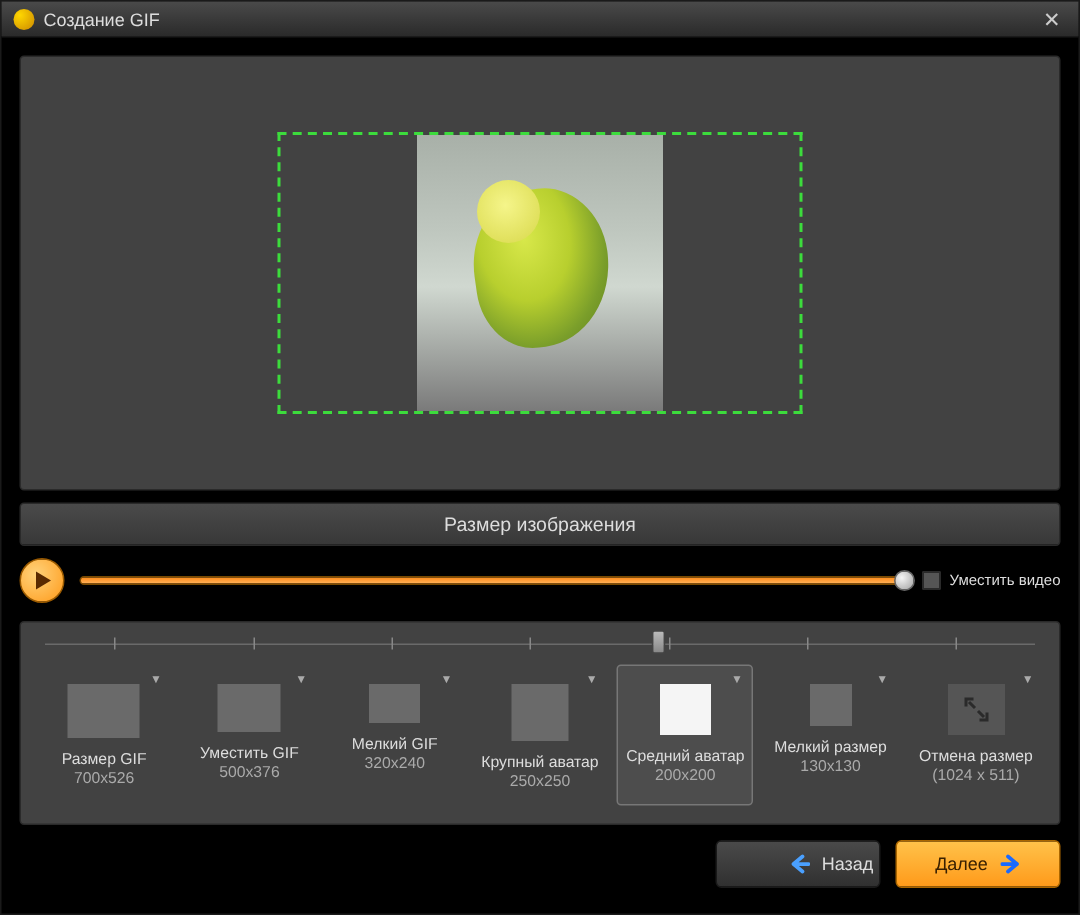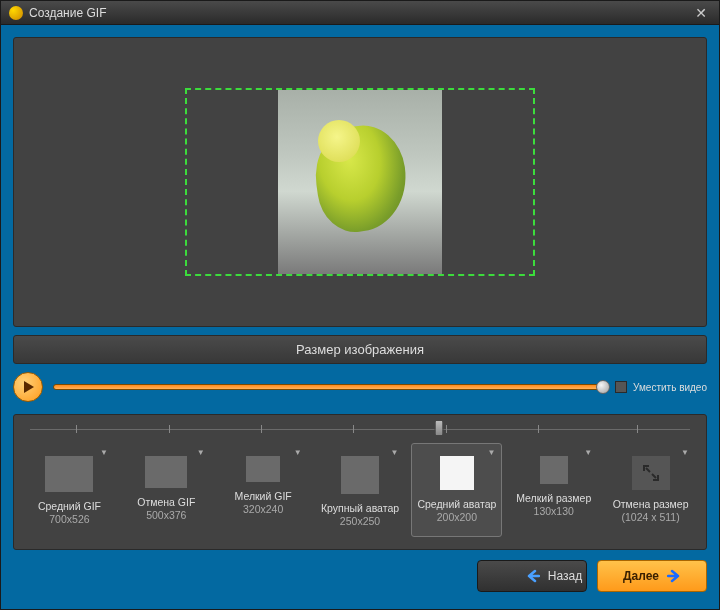--- a/index.html
+++ b/index.html
@@ -1,17 +1,17 @@
 <!DOCTYPE html>
 <html><head>
 <meta charset="utf-8">
 <style>
 * { margin: 0; padding: 0; box-sizing: border-box; font-family: Arial, sans-serif; }
 body { width: 720px; height: 610px; background: #3a3a3a; overflow: hidden; }
-.window { width: 720px; height: 610px; background: #0369a1; border: 1px solid #1a1a1a; display: flex; flex-direction: column; }
+.window { width: 720px; height: 610px; background: #000000; border: 1px solid #1a1a1a; display: flex; flex-direction: column; }
 .titlebar { height: 24px; background: linear-gradient(#4a4a4a, #2a2a2a); display: flex; align-items: center; padding: 0 8px; color: #ddd; font-size: 12px; border-bottom: 1px solid #1a1a1a; }
 .titlebar .app-icon { width: 14px; height: 14px; border-radius: 50%; background: radial-gradient(circle at 30% 30%, #ffd700, #cc8800); margin-right: 6px; }
 .titlebar .spacer { flex: 1; }
 .titlebar .close { color: #ccc; font-size: 14px; cursor: pointer; padding: 0 4px; }
 
 .preview-area { margin: 12px 12px 8px 12px; background: #424242; border: 1px solid #2a2a2a; border-radius: 3px; height: 290px; display: flex; align-items: center; justify-content: center; position: relative; }
 .crop-box { border: 2px dashed #3cdc3c; width: 350px; height: 188px; display: flex; align-items: center; justify-content: center; position: relative; }
 .bird-img { width: 164px; height: 184px; background: linear-gradient(#a8b0a8 0%, #bfc7bf 35%, #d0d8d0 55%, #7a7a7a 100%); position: relative; overflow: hidden; }
 .bird-img::before { content: ""; position: absolute; left: 38px; top: 36px; width: 90px; height: 105px; background: radial-gradient(ellipse at 40% 30%, #d8e84a 0%, #b8cf2e 40%, #7a9e2a 70%, #5a7a1a 100%); border-radius: 50% 45% 55% 40%; transform: rotate(-8deg); }
 .bird-img::after { content: ""; position: absolute; left: 40px; top: 30px; width: 42px; height: 42px; background: radial-gradient(circle at 45% 40%, #f5f58a, #d8d84a); border-radius: 50%; }
@@ -51,21 +51,21 @@
 .size-opt .dim { color: #aaa; }
 
 .footer { margin: 2px 12px 10px 12px; display: flex; align-items: center; gap: 10px; }
 .tutorial-btn { background: linear-gradient(#4a4a4a, #303030); border: 1px solid #1a1a1a; border-radius: 4px; color: #ddd; font-size: 12px; padding: 7px 12px; display: flex; align-items: center; gap: 8px; cursor: pointer; }
 .cam-icon { width: 18px; height: 18px; position: relative; }
 .cam-icon .lens { width: 12px; height: 12px; border-radius: 50%; background: radial-gradient(circle at 35% 35%, #8ac8ff, #1a5a9a); border: 2px solid #ddd; position: absolute; left: 0; top: 3px; }
 .cam-icon .body { width: 8px; height: 9px; background: #ddd; border-radius: 2px; position: absolute; right: 0; top: 5px; }
 .footer .gap { flex: 1; }
 .nav-btn { width: 110px; height: 32px; border-radius: 4px; font-size: 12px; display: flex; align-items: center; justify-content: center; gap: 8px; cursor: pointer; border: 1px solid #1a1a1a; }
 .back-btn { background: linear-gradient(#4a4a4a, #303030); color: #ddd; padding-left: 44px; }
-.next-btn { background: linear-gradient(#ffc24a, #ff9a1a); color: #3a2000; font-weight: bold; border: 1px solid #aa6600; text-align: center; }
+.next-btn { background: linear-gradient(#ffc24a, #ff9a1a); color: #3a2000; font-weight: normal; border: 1px solid #aa6600; text-align: center; }
 .cancel-btn { background: linear-gradient(#4a4a4a, #303030); color: #ddd; }
 .arrow-l { width: 14px; height: 14px; }
 .arrow-r { width: 14px; height: 14px; }
 </style>
 </head>
 <body>
 
 <div class="window">
 
   <div class="titlebar">
@@ -110,27 +110,27 @@
       <div class="ruler-tick" style="left:49%"></div>
       <div class="ruler-tick" style="left:63%"></div>
       <div class="ruler-tick" style="left:77%"></div>
       <div class="ruler-tick" style="left:92%"></div>
       <div class="ruler-thumb"></div>
     </div>
     <div class="size-grid">
       <div class="size-opt">
         <span class="dd">▼</span>
         <div class="thumb t1"></div>
-        <div class="lab">Средний GIF</div>
+        <div class="lab">Размер GIF</div>
         <div class="lab dim">700x526</div>
       </div>
       <div class="size-opt">
         <span class="dd">▼</span>
         <div class="thumb t2"></div>
-        <div class="lab">Отмена GIF</div>
+        <div class="lab">Уместить GIF</div>
         <div class="lab dim">500x376</div>
       </div>
       <div class="size-opt">
         <span class="dd">▼</span>
         <div class="thumb t3"></div>
         <div class="lab">Мелкий GIF</div>
         <div class="lab dim">320x240</div>
       </div>
       <div class="size-opt">
         <span class="dd">▼</span>

